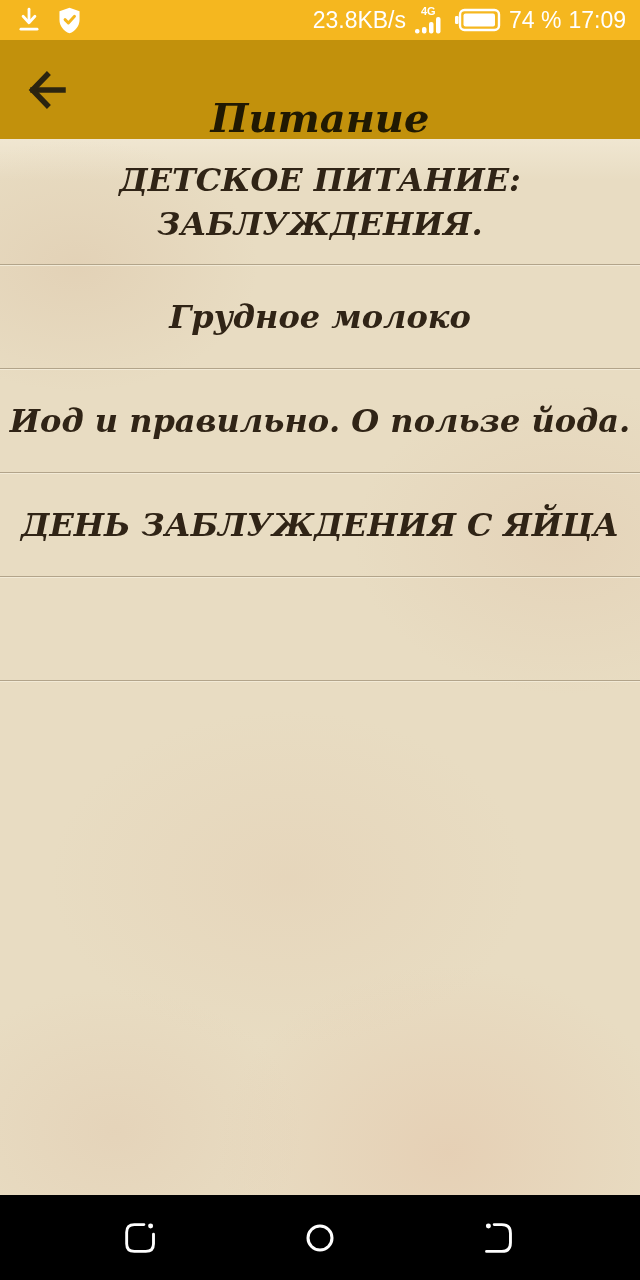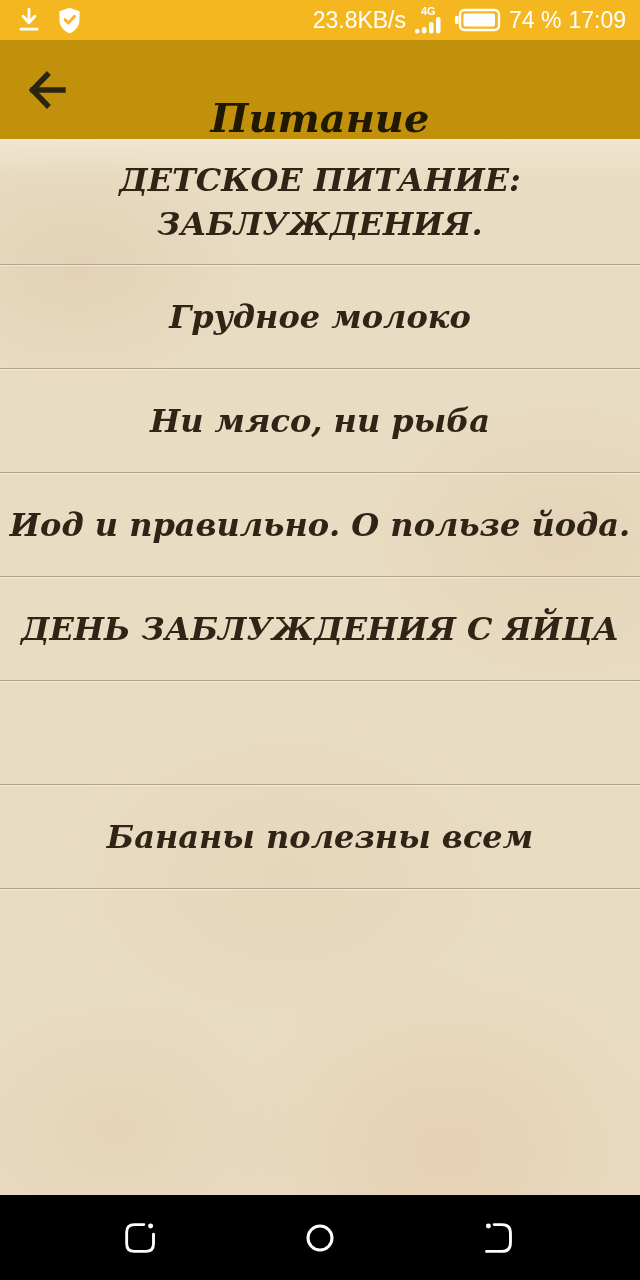--- a/index.html
+++ b/index.html
@@ -130,36 +130,28 @@
     <div class="menu">
       <div class="menu-item">
         <span>ДЕТСКОЕ ПИТАНИЕ: ЗАБЛУЖДЕНИЯ.</span>
         <div class="divider"></div>
       </div>
       <div class="menu-item">
         <span>Грудное молоко</span>
         <div class="divider"></div>
       </div>
       <div class="menu-item">
-        <span>Ни мясо, ни рыба</span>
-        <div class="divider"></div>
-      </div>
-      <div class="menu-item">
         <span>Иод и правильно. О пользе йода.</span>
         <div class="divider"></div>
       </div>
       <div class="menu-item">
         <span>ДЕНЬ ЗАБЛУЖДЕНИЯ С ЯЙЦА</span>
         <div class="divider"></div>
       </div>
       <div class="menu-item">
-        <div class="divider"></div>
-      </div>
-      <div class="menu-item">
-        <span>Бананы полезны всем</span>
         <div class="divider"></div>
       </div>
     </div>
   </div>
 
   <div class="nav-bar">
     <button class="nav-btn">
       <svg width="46" height="46" viewBox="0 0 48 48">
         <path d="M26 10 H16 Q8 10 8 18 V30 Q8 38 16 38 H28 Q36 38 36 30 V20" fill="none" stroke="#fff" stroke-width="3" stroke-linecap="round"></path>
         <circle cx="33" cy="11.5" r="2.6" fill="#fff"></circle>

